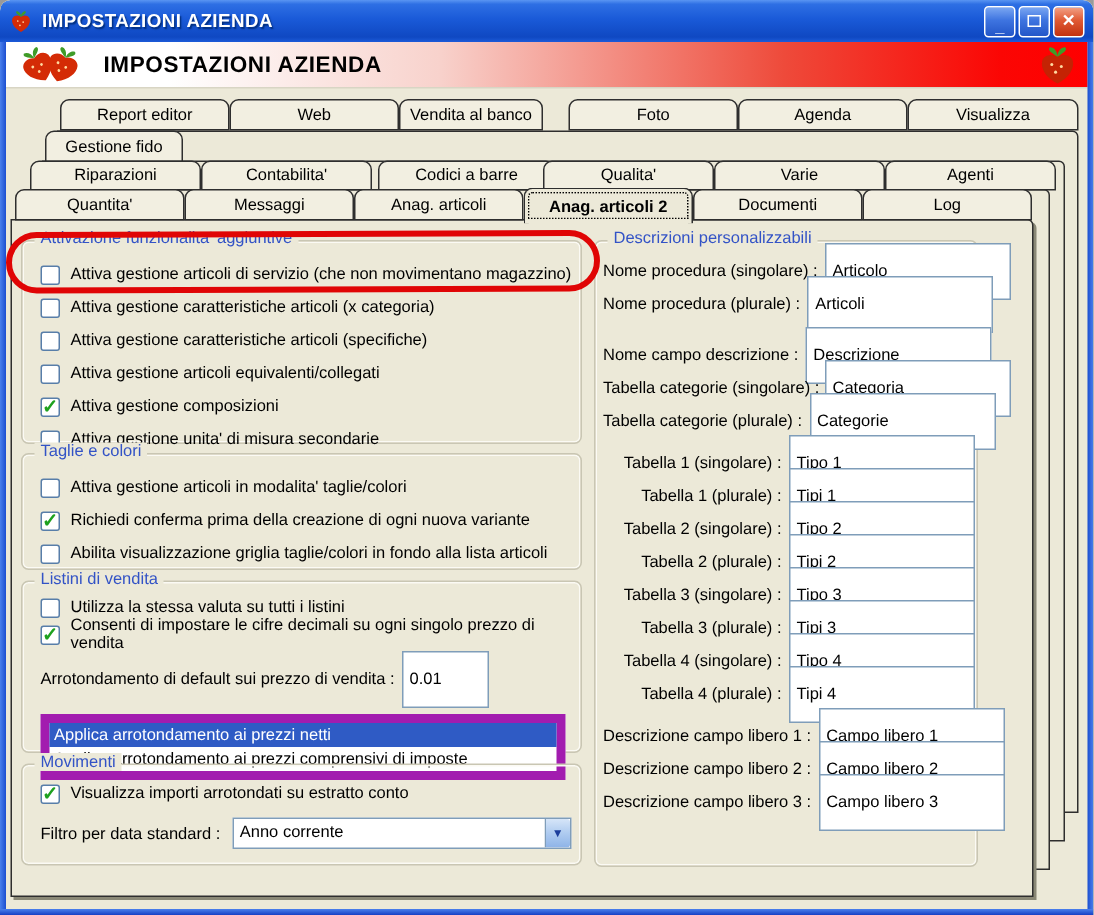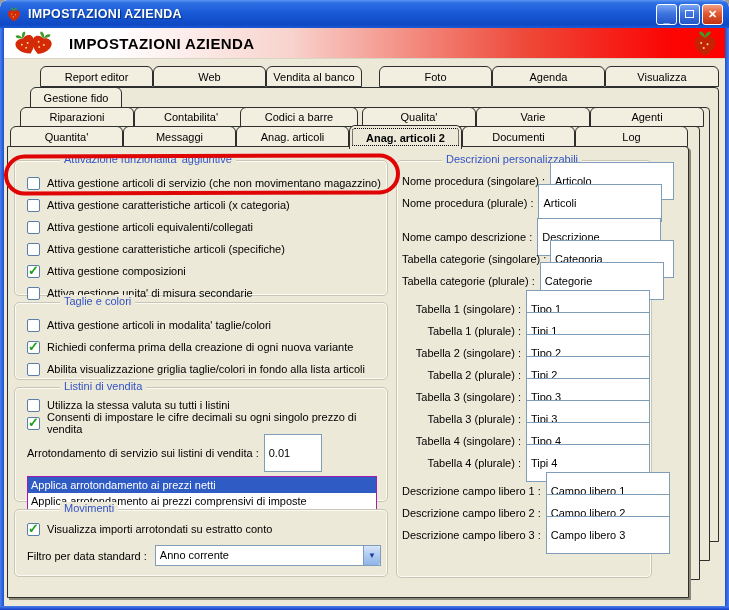--- a/index.html
+++ b/index.html
@@ -61,30 +61,30 @@
     display:flex; align-items:center; justify-content:center;
     z-index:6; cursor:default; white-space:nowrap;
   }
   .tab-active {
     top:125px; height:24px; background:#ECE9D8; border-bottom:none; z-index:10;
     font-weight:bold; outline:1px dotted #000; outline-offset:-4px;
   }
   
   .group { position:absolute; border:1px solid #C9C6B3; border-radius:5px; z-index:12;
     box-shadow: inset 0 0 0 1px #FBFAF4; }
-  .group-caption { position:absolute; top:-8px; left:8px; background:#ECE9D8; padding:0 4px; color:#3353C6;margin-left:37px; }
+  .group-caption { position:absolute; top:-8px; left:8px; background:#ECE9D8; padding:0 4px; color:#3353C6; }
   
   .cbrow { display:flex; align-items:center; gap:7px; height:22px; padding-left:12px; }
   .cb { width:13px; height:13px; flex:none; background:#fff; border:1px solid #587EA9; border-radius:2px; position:relative; }
   .cb.checked::after { content:"✓"; position:absolute; left:0px; top:-3px; color:#1EA11E; font-weight:bold; font-size:13px; }
   
   .txt { border:1px solid #7F9DB9; background:#fff; height:18px; padding:18px 4px;
     font-family:"Liberation Sans",sans-serif; font-size:11px; color:#000; }
   .inline-row { display:flex; align-items:center; }
-  .listbox { border:1px solid #a21caf; background:#fff; }
+  .listbox { border:6px solid #a21caf; background:#fff; }
   .lb-item { height:16px; line-height:16px; padding-left:3px; white-space:nowrap; overflow:hidden; }
   .lb-item.sel { background:#2F5BC5; color:#fff; }
   .combo { border:1px solid #7F9DB9; background:#fff; height:21px; display:flex; }
   .combo-text { flex:1; padding:3px 4px; white-space:nowrap; overflow:hidden; }
   .combo-btn { width:17px; flex:none; border-left:1px solid #7F9DB9; border-radius:0 2px 2px 0;
     background: linear-gradient(180deg,#D6E5F8 0%,#AECBF0 50%,#8FB4E8 100%);
     color:#1C3E9C; font-size:8px; display:flex; align-items:center; justify-content:center; }
   
   .fields { position:absolute; left:402px; top:172px; width:248px; z-index:13; }
   .frow { display:flex; align-items:center; margin-top:4px; height:18px; }
@@ -165,21 +165,21 @@
   <div class="tab" style="left:153px;top:66px;width:113px">Web</div>
   <div class="tab" style="left:266px;top:66px;width:96px">Vendita al banco</div>
   <div class="tab" style="left:379px;top:66px;width:113px">Foto</div>
   <div class="tab" style="left:492px;top:66px;width:113px">Agenda</div>
   <div class="tab" style="left:605px;top:66px;width:114px">Visualizza</div>
 
   <div class="tab" style="left:30px;top:87px;width:92px;z-index:7">Gestione fido</div>
 
   <div class="tab" style="left:20px;top:107px;width:114px;height:20px;z-index:8">Riparazioni</div>
   <div class="tab" style="left:134px;top:107px;width:114px;height:20px;z-index:8">Contabilita'</div>
-  <div class="tab" style="left:240px;top:107px;width:118px;height:20px;z-index:8">Codici a barre</div>
+  <div class="tab" style="left:252px;top:107px;width:118px;height:20px;z-index:8">Codici a barre</div>
   <div class="tab" style="left:362px;top:107px;width:114px;height:20px;z-index:8">Qualita'</div>
   <div class="tab" style="left:476px;top:107px;width:114px;height:20px;z-index:8">Varie</div>
   <div class="tab" style="left:590px;top:107px;width:114px;height:20px;z-index:8">Agenti</div>
 
   <div class="tab" style="left:10px;top:126px;width:113px;z-index:9">Quantita'</div>
   <div class="tab" style="left:123px;top:126px;width:113px;z-index:9">Messaggi</div>
   <div class="tab" style="left:236px;top:126px;width:113px;z-index:9">Anag. articoli</div>
   <div class="tab tab-active" style="left:349px;width:113px">Anag. articoli 2</div>
   <div class="tab" style="left:462px;top:126px;width:113px;z-index:9">Documenti</div>
   <div class="tab" style="left:575px;top:126px;width:113px;z-index:9">Log</div>
@@ -189,25 +189,25 @@
     <div class="cbrow">
       <span class="cb"></span>
       <span>Attiva gestione articoli di servizio (che non movimentano magazzino)</span>
     </div>
     <div class="cbrow">
       <span class="cb"></span>
       <span>Attiva gestione caratteristiche articoli (x categoria)</span>
     </div>
     <div class="cbrow">
       <span class="cb"></span>
+      <span>Attiva gestione caratteristiche articoli (specifiche)</span>
+    </div>
+    <div class="cbrow">
+      <span class="cb"></span>
       <span>Attiva gestione articoli equivalenti/collegati</span>
-    </div>
-    <div class="cbrow">
-      <span class="cb"></span>
-      <span>Attiva gestione caratteristiche articoli (specifiche)</span>
     </div>
     <div class="cbrow">
       <span class="cb checked"></span>
       <span>Attiva gestione composizioni</span>
     </div>
     <div class="cbrow">
       <span class="cb"></span>
       <span>Attiva gestione unita' di misura secondarie</span>
     </div>
   </div>
@@ -234,21 +234,21 @@
     <div class="group-caption">Listini di vendita</div>
     <div class="cbrow" style="height:18px">
       <span class="cb"></span>
       <span>Utilizza la stessa valuta su tutti i listini</span>
     </div>
     <div class="cbrow" style="height:18px">
       <span class="cb checked"></span>
       <span>Consenti di impostare le cifre decimali su ogni singolo prezzo di vendita</span>
     </div>
     <div class="inline-row" style="padding-left:12px;margin-top:2px">
-      <span>Arrotondamento di servizio sui listini di vendita :</span>
+      <span>Arrotondamento di default sui prezzo di vendita :</span>
       <input class="txt" style="width: 58px; margin-left: 5px; height: 19px;" value="0.01">
     </div>
     <div class="listbox" style="margin:4px 10px 0 12px">
       <div class="lb-item sel">Applica arrotondamento ai prezzi netti</div>
       <div class="lb-item">Applica arrotondamento ai prezzi comprensivi di imposte</div>
     </div>
   </div>
 
   <div class="group" style="left:14px;top:509px;width:374px;height:68px;padding-top:8px">
     <div class="group-caption">Movimenti</div>

